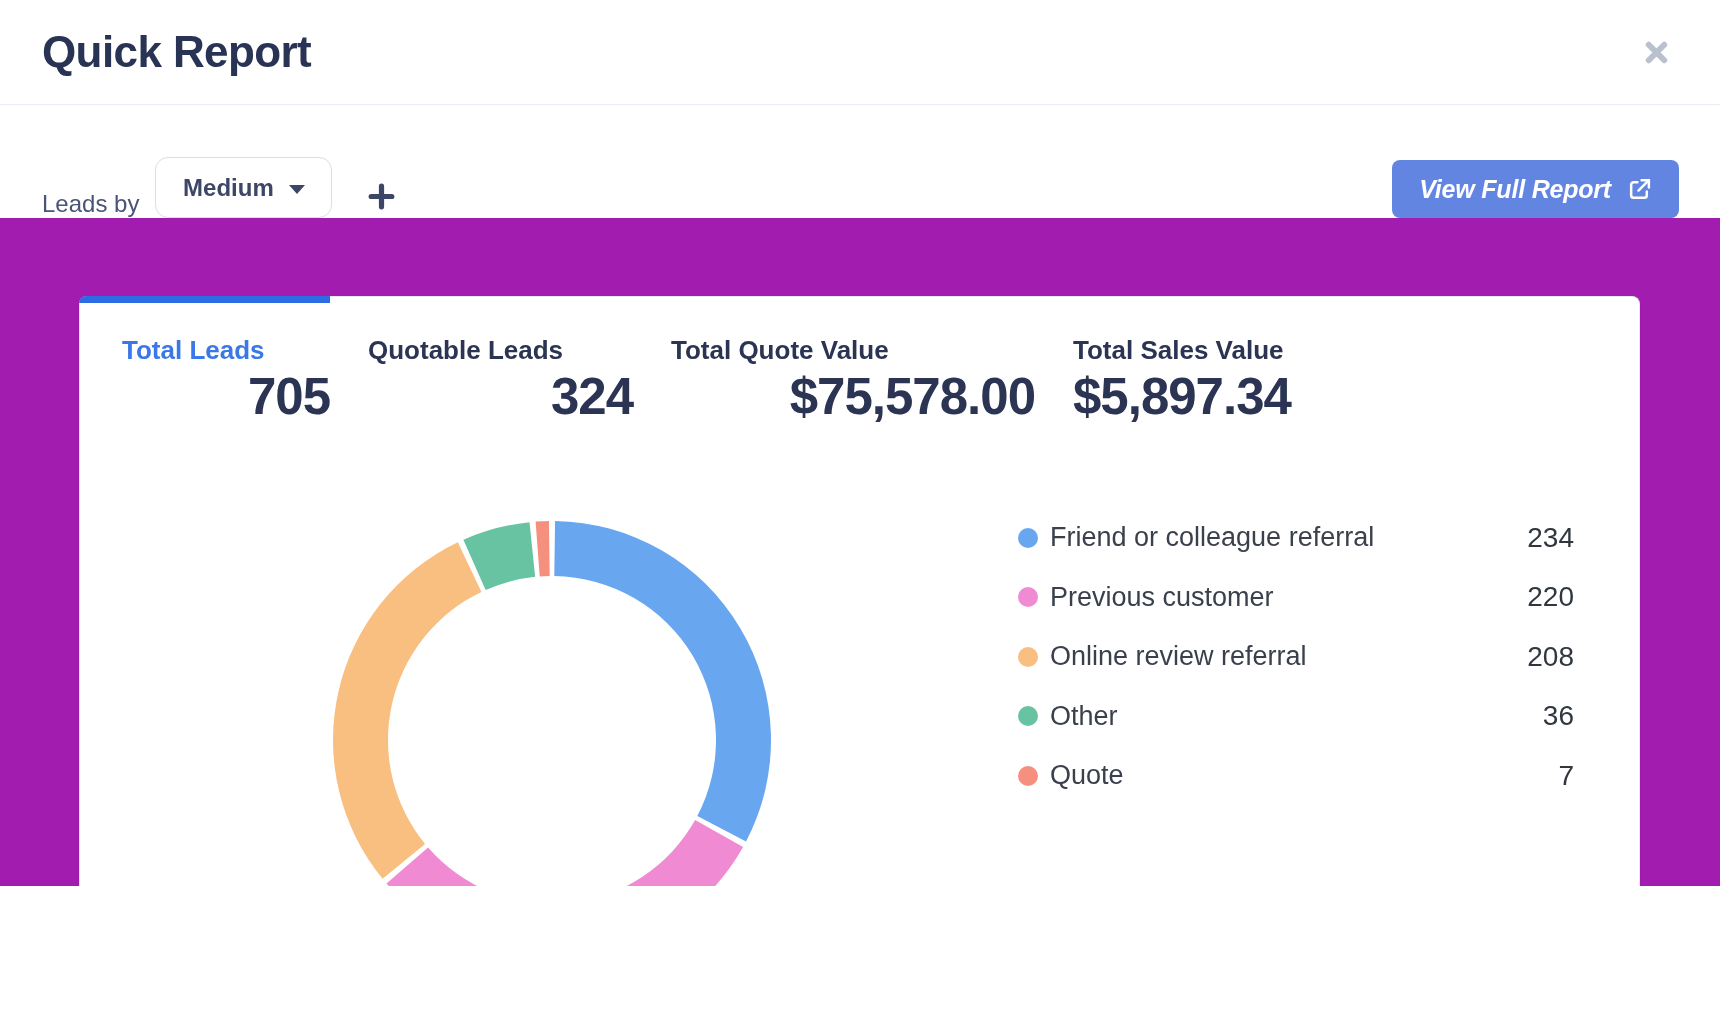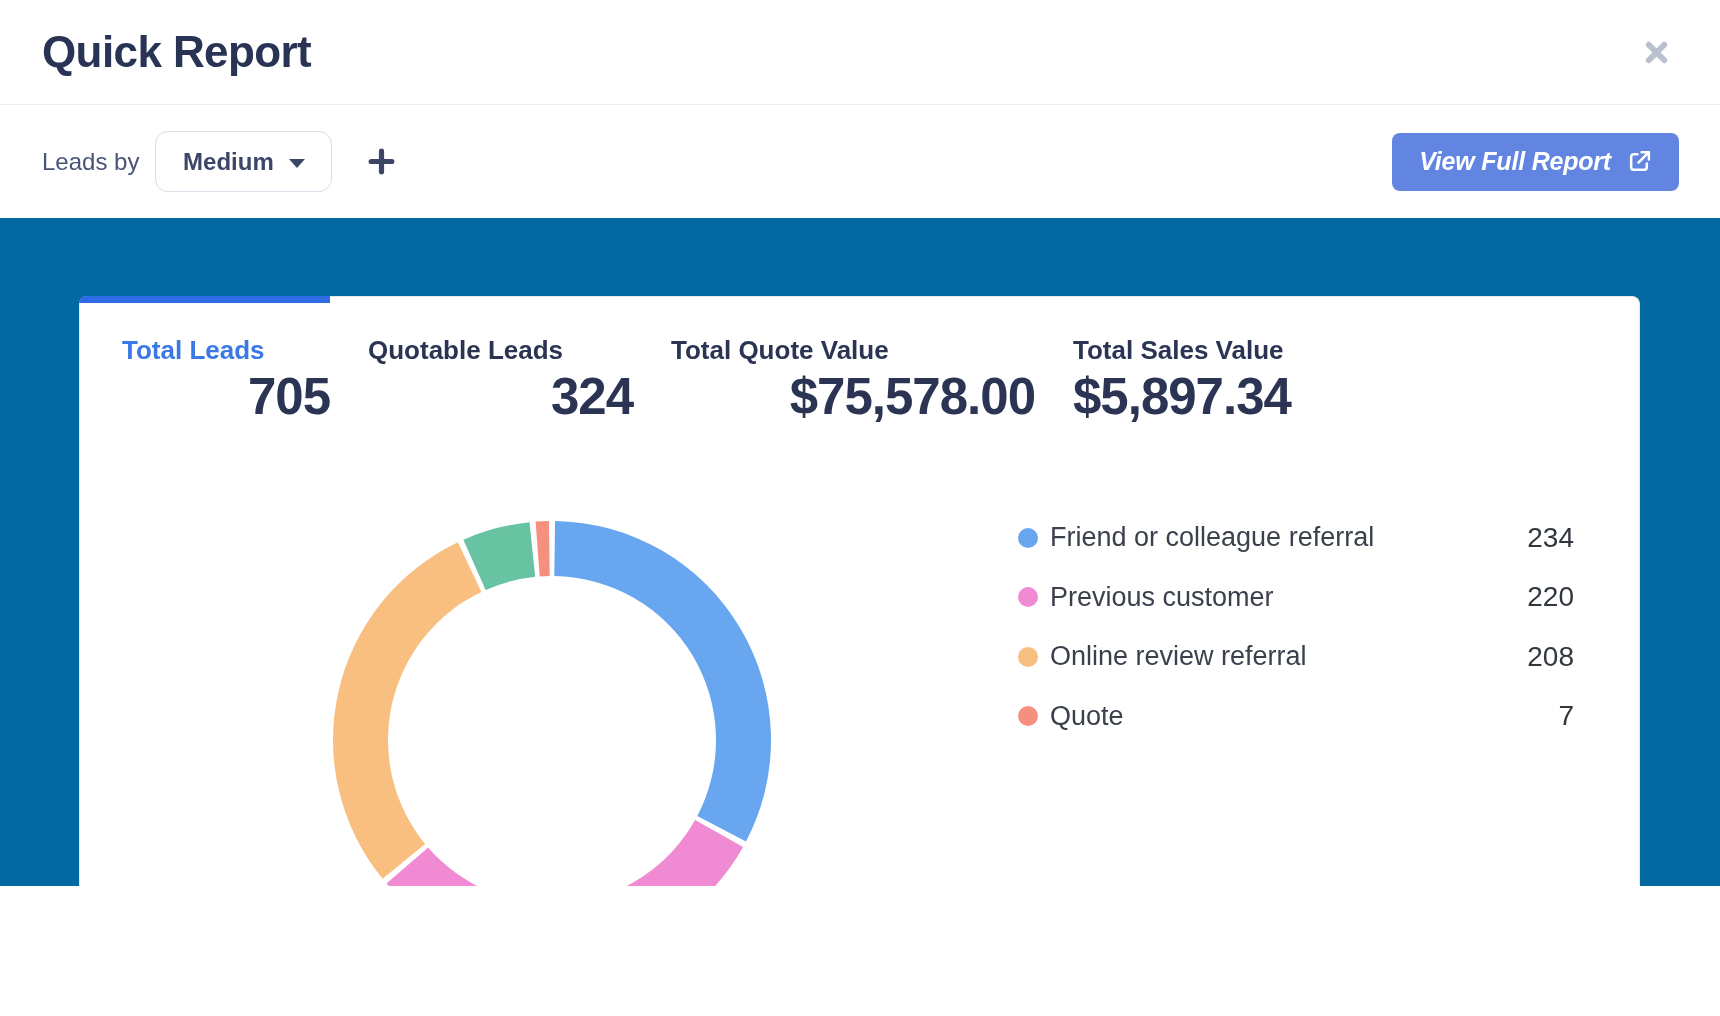--- a/index.html
+++ b/index.html
@@ -16,21 +16,21 @@
   .page-title {
     font-size:44px; font-weight:700; color:#293354; letter-spacing:-0.6px;
   }
   .close-btn {
     background:none; border:none; cursor:pointer; display:flex;
     align-items:center; justify-content:center; width:40px; height:40px;
   }
 
   
   .toolbar {
-    height:113px; background:#fff; display:flex; align-items:center;
+    height:113px; background:#fff; display:flex; align-items:flex-end;
     padding:0 41px 0 42px;
   }
   .leads-by { font-size:24px; color:#4a5478; }
   .dropdown {
     margin-left:16px; height:61px; min-width:177px; padding:0 22px;
     background:#fff; border:1px solid #d8deea; border-radius:13px;
     display:flex; align-items:center; justify-content:center; gap:15px;
     cursor:pointer;
   }
   .dropdown-value { font-size:24px; font-weight:700; color:#3e4668; }
@@ -46,21 +46,21 @@
   .toolbar-spacer { flex:1; }
   .vfr-btn {
     height:58px; padding:0 27px; background:#6285e2; border:none;
     border-radius:8px; display:flex; align-items:center; gap:16px;
     cursor:pointer;
   }
   .vfr-label { font-size:25px; font-weight:700; color:#fff; letter-spacing:-0.2px;font-style:italic; }
 
   
   .content {
-    height:668px; background:#0369a1; padding:78px 0 0 79px; overflow:hidden;
+    height:668px; background:#a21caf; padding:78px 0 0 79px; overflow:hidden;
   }
   .card {
     position:relative; width:1561px; height:760px; background:#fff;
     border:1px solid #e3e8f1; border-bottom:none; border-radius:8px 8px 0 0;
     box-shadow:0 1px 3px rgba(30,40,80,0.04);
   }
   .tab-indicator {
     position:absolute; top:-1px; left:-1px; width:251px; height:7px;
     background:#2d6ce3; border-radius:8px 0 0 0;
   }
@@ -161,20 +161,25 @@
             <span class="dot" style="background: rgb(240, 138, 210);"></span>
             <span class="legend-label">Previous customer</span>
             <span class="legend-value">220</span>
           </div>
           <div class="legend-row">
             <span class="dot" style="background: rgb(249, 191, 128);"></span>
             <span class="legend-label">Online review referral</span>
             <span class="legend-value">208</span>
           </div>
           <div class="legend-row">
+            <span class="dot" style="background: rgb(104, 195, 162);"></span>
+            <span class="legend-label">Other</span>
+            <span class="legend-value">36</span>
+          </div>
+          <div class="legend-row">
             <span class="dot" style="background: rgb(246, 144, 126);"></span>
             <span class="legend-label">Quote</span>
             <span class="legend-value">7</span>
           </div>
         </div>
     </section>
   </main>
 
 </div>
 

